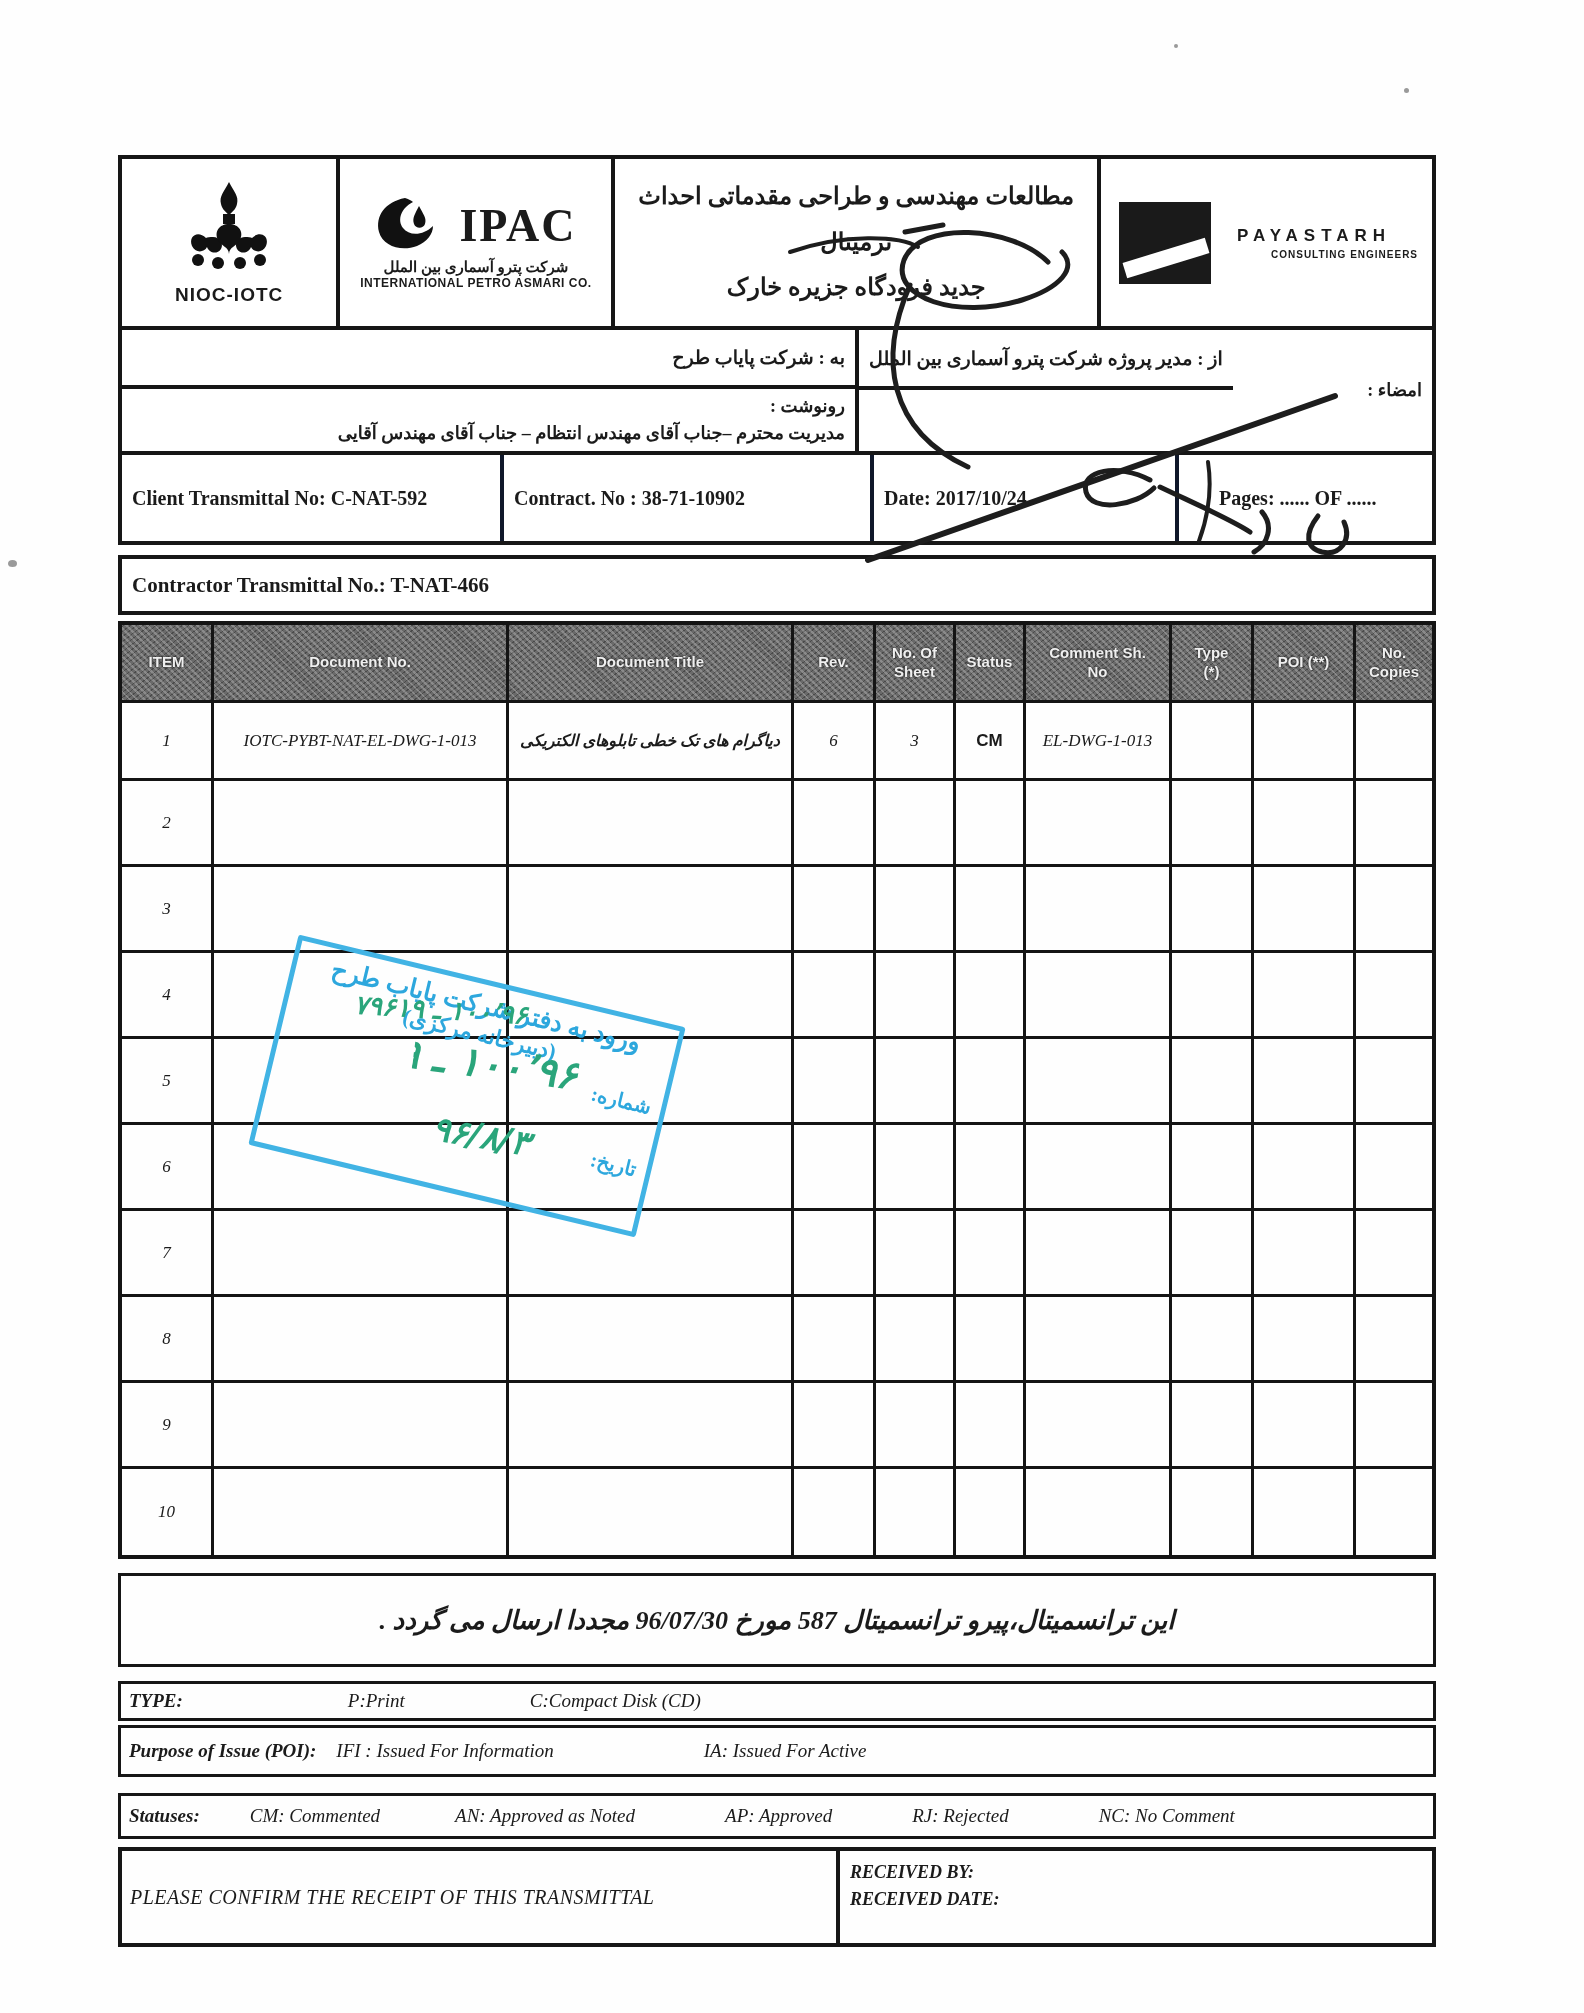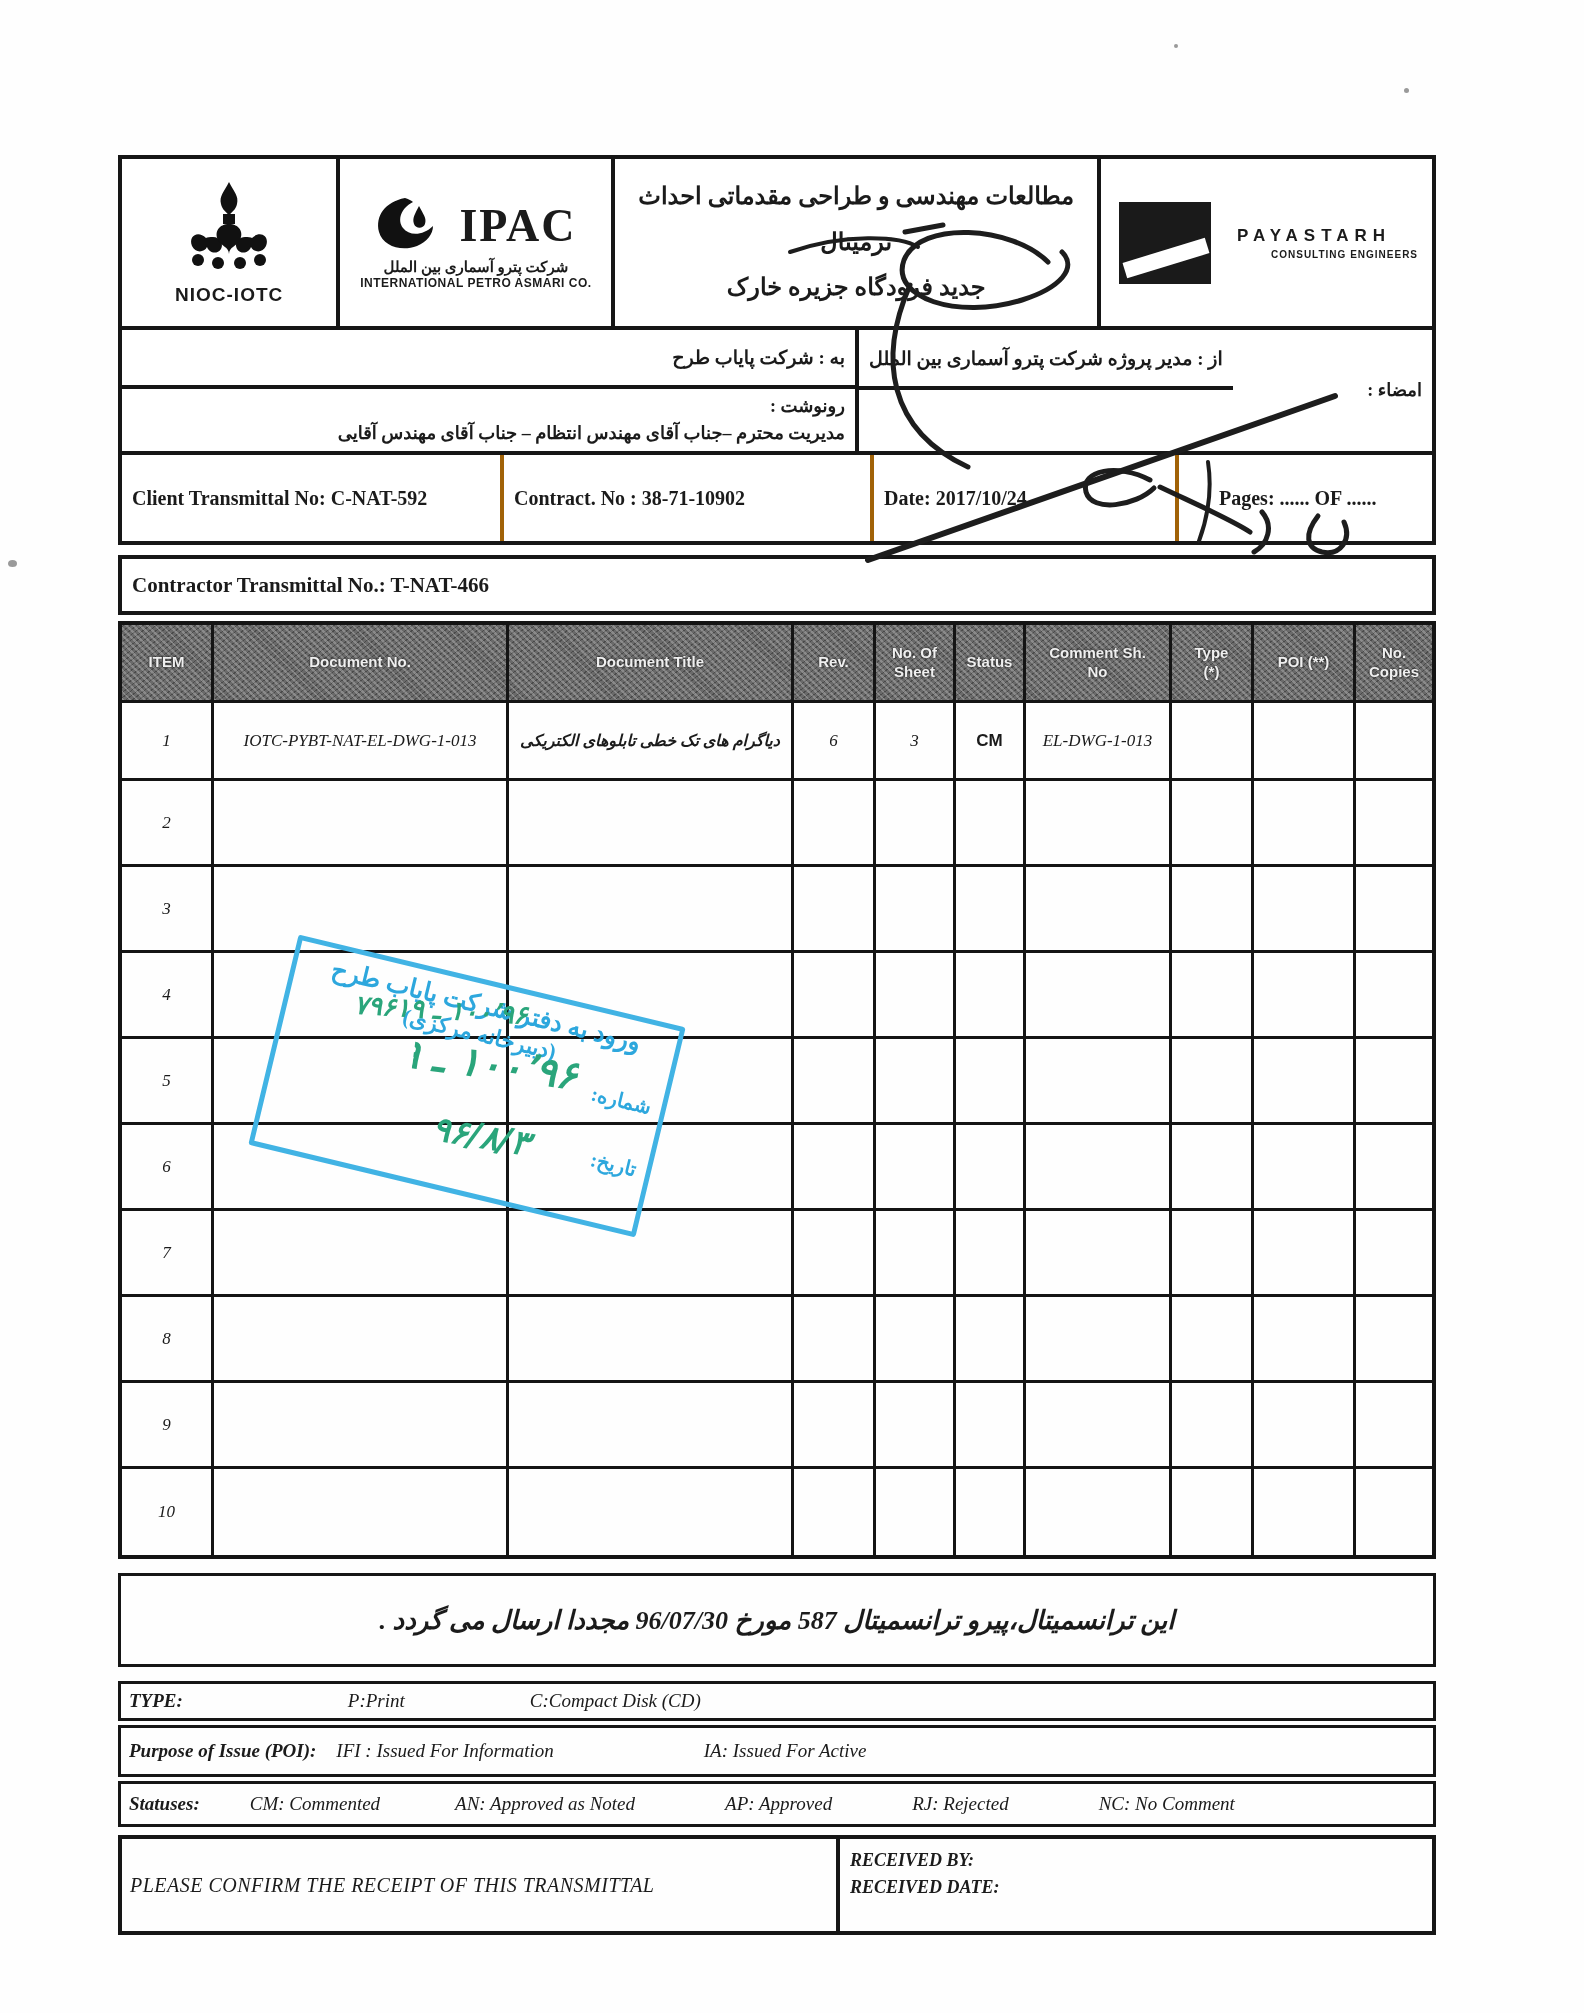--- a/index.html
+++ b/index.html
@@ -33,21 +33,21 @@
 
   
   .addr { height:125px; display:flex; border-top:none; }
   .addr-left  { width:737px; border-right:4px solid #161616; display:flex; flex-direction:column; }
   .addr-right { flex:1; display:flex; flex-direction:row; }
   .addr-row-a { height:60px; border-bottom:4px solid #161616; direction:rtl; display:flex; align-items:center; padding:0 10px; font-weight:bold; font-size:19px; }
   .addr-row-b { flex:1; direction:rtl; padding:4px 10px; font-weight:bold; font-size:18px; line-height:1.5; }
 
   
   .trans { height:90px; display:flex; margin-top:0; }
-  .trans-cell { border-right:4px solid #a16207; display:flex; align-items:center; padding:0 10px; font-weight:bold; font-size:20px; }
+  .trans-cell { border-right:4px solid #0f172a; display:flex; align-items:center; padding:0 10px; font-weight:bold; font-size:20px; }
   .trans-cell:last-child { border-right:none; }
   .t1 { width:382px; } .t2 { width:370px; } .t3 { width:305px; } .t4 { flex:1;padding-left:40px; }
 
   .contractor { height:60px; margin-top:10px; display:flex; align-items:center; padding:0 10px; font-weight:bold; font-size:21px; }
 
   
   .dtable { margin-top:6px; border:4px solid #141414; }
   .trow { display:grid; grid-template-columns:92px 295px 285px 82px 80px 70px 146px 82px 102px 1fr; }
   .th, .td { border-right:3px solid #141414; border-bottom:3px solid #141414; display:flex; align-items:center; justify-content:center; text-align:center; }
   .th:last-child, .td:last-child { border-right:none; }
@@ -61,21 +61,21 @@
   .trow.first .td { height:78px; }
   .td.fa { direction:rtl; font-weight:bold; font-size:16px; }
   .td.status { font-family:"Liberation Sans", sans-serif; font-style:normal; font-weight:bold; font-size:17px; }
 
   
   .note { margin-top:14px; height:94px; border:3px solid #161616; display:flex; align-items:center; justify-content:center;
           direction:rtl; font-weight:bold; font-style:italic; font-size:26px; }
   .legend { border:3px solid #161616; display:flex; align-items:center; font-style:italic; font-size:19px; padding:0 8px; }
   .lg1 { margin-top:14px; height:40px; }
   .lg2 { margin-top:4px;  height:52px; }
-  .lg3 { margin-top:4px;  height:46px; }
+  .lg3 { margin-top:16px;  height:46px; }
   .legend .lab { font-weight:bold; }
   .confirm { margin-top:8px; height:100px; border:4px solid #161616; display:flex; }
   .confirm-left { width:718px; border-right:4px solid #161616; display:flex; align-items:center; padding:0 8px;
                   font-style:italic; font-size:20px; letter-spacing:.5px; }
   .confirm-right { flex:1; padding:8px 10px; font-style:italic; font-size:18px; font-weight:bold; line-height:1.5; }
 
   
   .stamp { position:absolute; left:268px; top:978px; width:398px; height:216px;
            border:5px solid #41b3e4; border-radius:3px; transform:rotate(13.5deg);
            color:#2da7dd; direction:rtl; text-align:center; padding-top:6px; z-index:5; background:rgba(255,255,255,0); }

